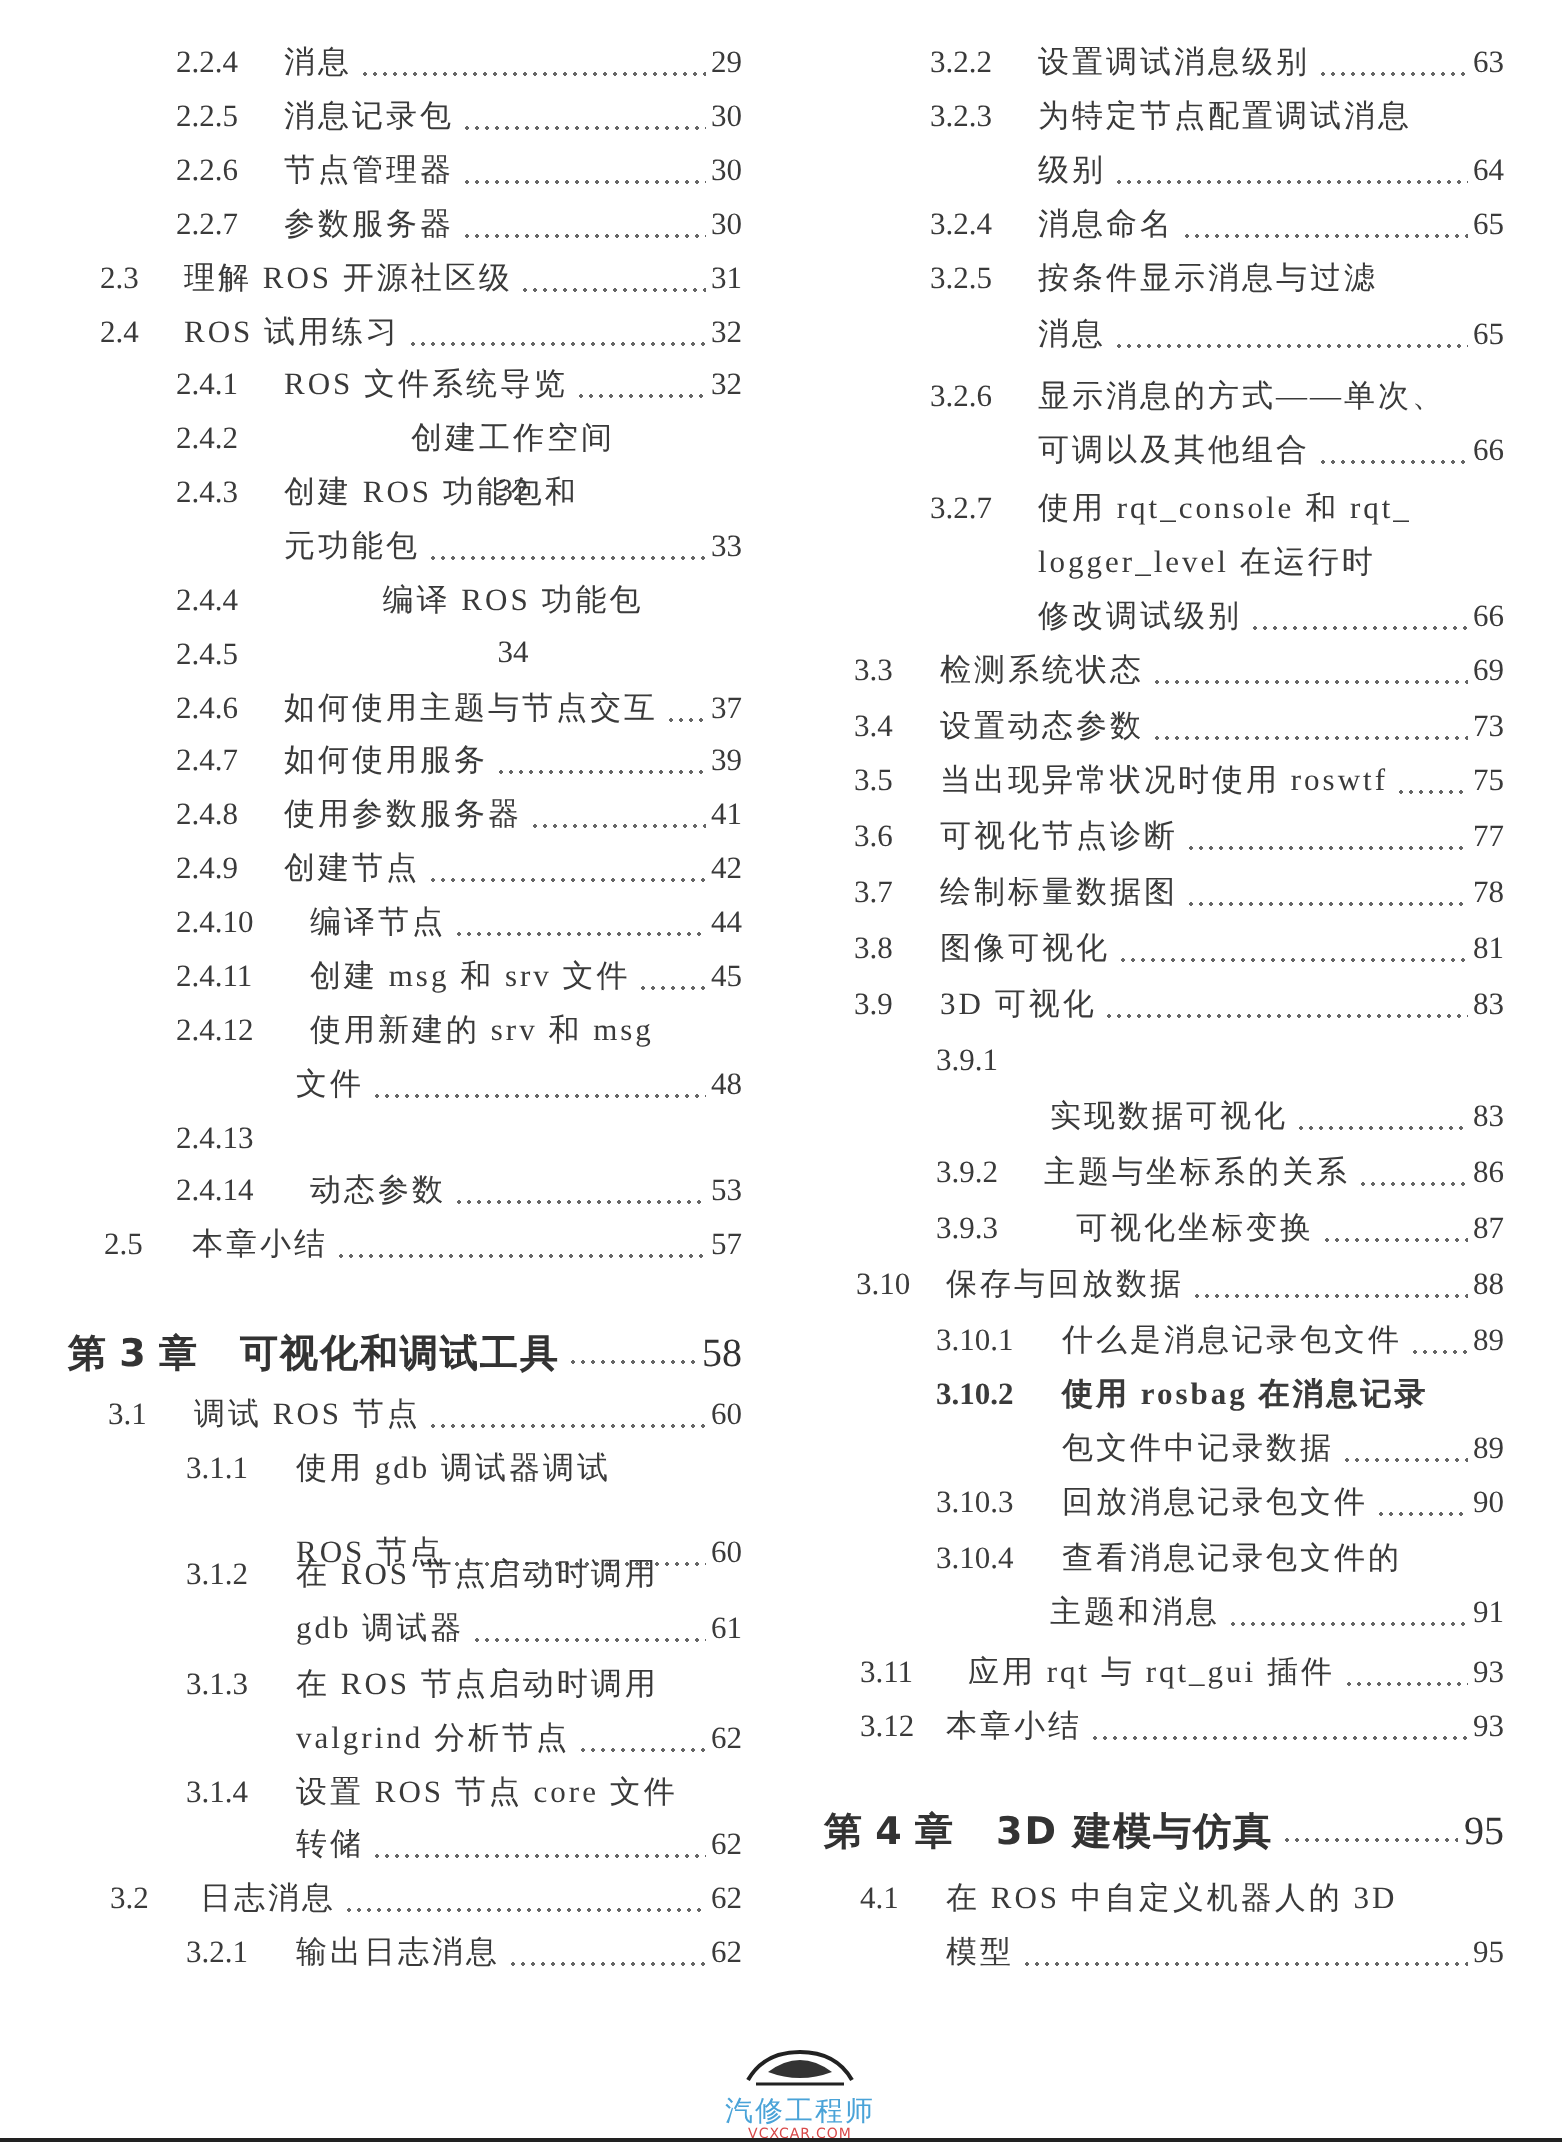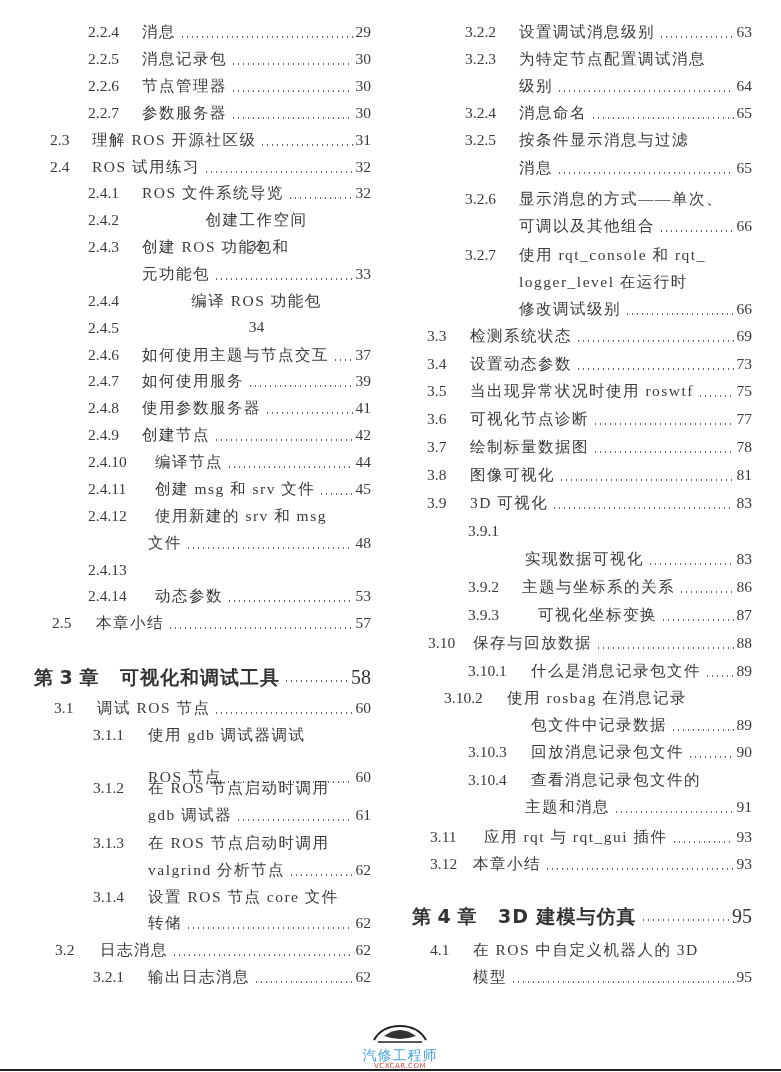--- a/index.html
+++ b/index.html
@@ -476,21 +476,21 @@
       </span>
     </div>
     <div class="toc-line" style="left: 468px; top: 659px; width: 284px;">
       <span class="num">3.10.1</span>
       <span class="txt" style="left: 63px;">
         <span class="label">什么是消息记录包文件</span>
         <span class="dots"></span>
         <span class="page">89</span>
       </span>
     </div>
-    <div class="toc-line nodots" style="left: 444px; top: 686px; width: 284px;">
+    <div class="toc-line nodots" style="left: 468px; top: 686px; width: 284px; font-weight: bold;">
       <span class="num">3.10.2</span>
       <span class="txt" style="left: 63px;">
         <span class="label">使用 rosbag 在消息记录</span>
         <span class="dots"></span>
         <span class="page"></span>
       </span>
     </div>
     <div class="toc-line" style="left: 468px; top: 713px; width: 284px;">
       <span class="txt" style="left: 63px;">
         <span class="label">包文件中记录数据</span>

